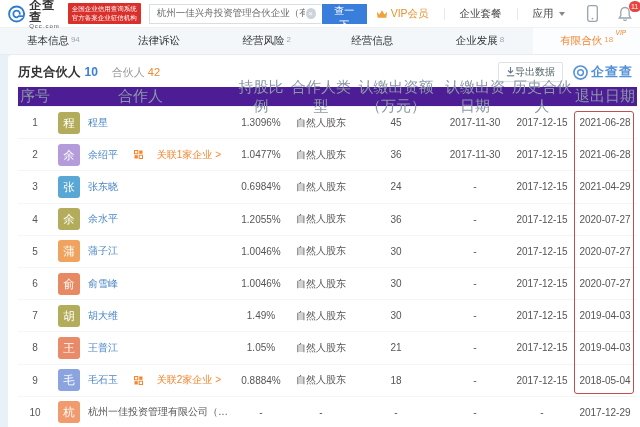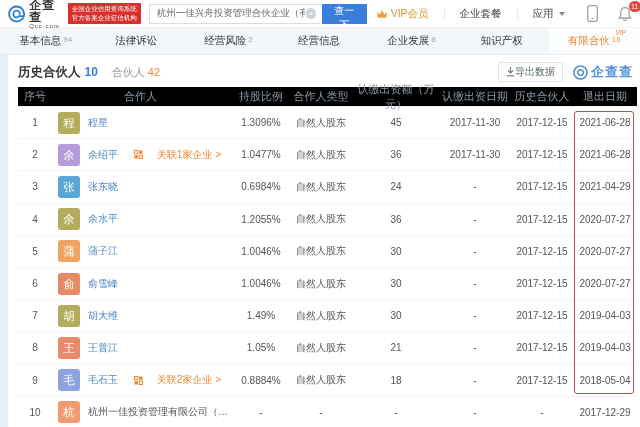--- a/index.html
+++ b/index.html
@@ -59,22 +59,22 @@
   .sec2-count { font-size:11px; color:#f5842c; margin-left:3px; }
   .export-btn { margin-left:auto; display:flex; align-items:center; 
     border:1px solid #dde3e8; border-radius:2px; background:#fff; padding:2px 7px;
     font-size:10px; color:#566; cursor:pointer;
     font-family:"Liberation Sans","DejaVu Sans",sans-serif; }
   .watermark { display:flex; align-items:center; gap:3px; margin-left:10px; opacity:.9; }
   .wm-txt { font-size:13px; font-weight:bold; color:#4387d3; letter-spacing:1px; }
 
   
   .table-wrap { position:relative; margin-top:3px; }
-  .thead { display:flex; align-items:center; height:20px; font-size:11px; color:#8b99a6;
-    background:#000000; border-bottom:1px solid #f0f3f5; }
+  .thead { display:flex; align-items:center; height:20px; font-size:15px; color:#8b99a6;
+    background:#4c1d95; border-bottom:1px solid #f0f3f5; }
   .trow { display:flex; align-items:center; height:32.2px; border-bottom:1px solid #f3f5f7;
     font-size:10px; color:#555; }
   .c-no { width:34px; text-align:center; flex-shrink:0; }
   .c-name { flex:1; display:flex; align-items:center; min-width:0; padding-right:4px; }
   .c-name.hd { justify-content:center; }
   .c-ratio { width:56px; text-align:center; flex-shrink:0; }
   .c-type { width:64px; text-align:center; flex-shrink:0; }
   .c-amount { width:86px; text-align:center; flex-shrink:0; }
   .c-subdate { width:72px; text-align:center; flex-shrink:0; }
   .c-joindate { width:62px; text-align:center; flex-shrink:0; }
@@ -162,24 +162,20 @@
     <span class="cnt">2</span>
   </div>
   <div class="tab">
     <span>经营信息</span>
     <span class="cnt"></span>
   </div>
   <div class="tab">
     <span>企业发展</span>
     <span class="cnt">8</span>
   </div>
-  <div class="tab">
-    <span>知识产权</span>
-    <span class="cnt"></span>
-  </div>
   <div class="tab active">
     <span>有限合伙</span>
     <span class="cnt">18</span>
     <span class="vip-sup">VIP</span>
   </div>
 </div>
 
 <div class="card">
   <div class="sec">
     <span class="sec-title">历史合伙人</span>

